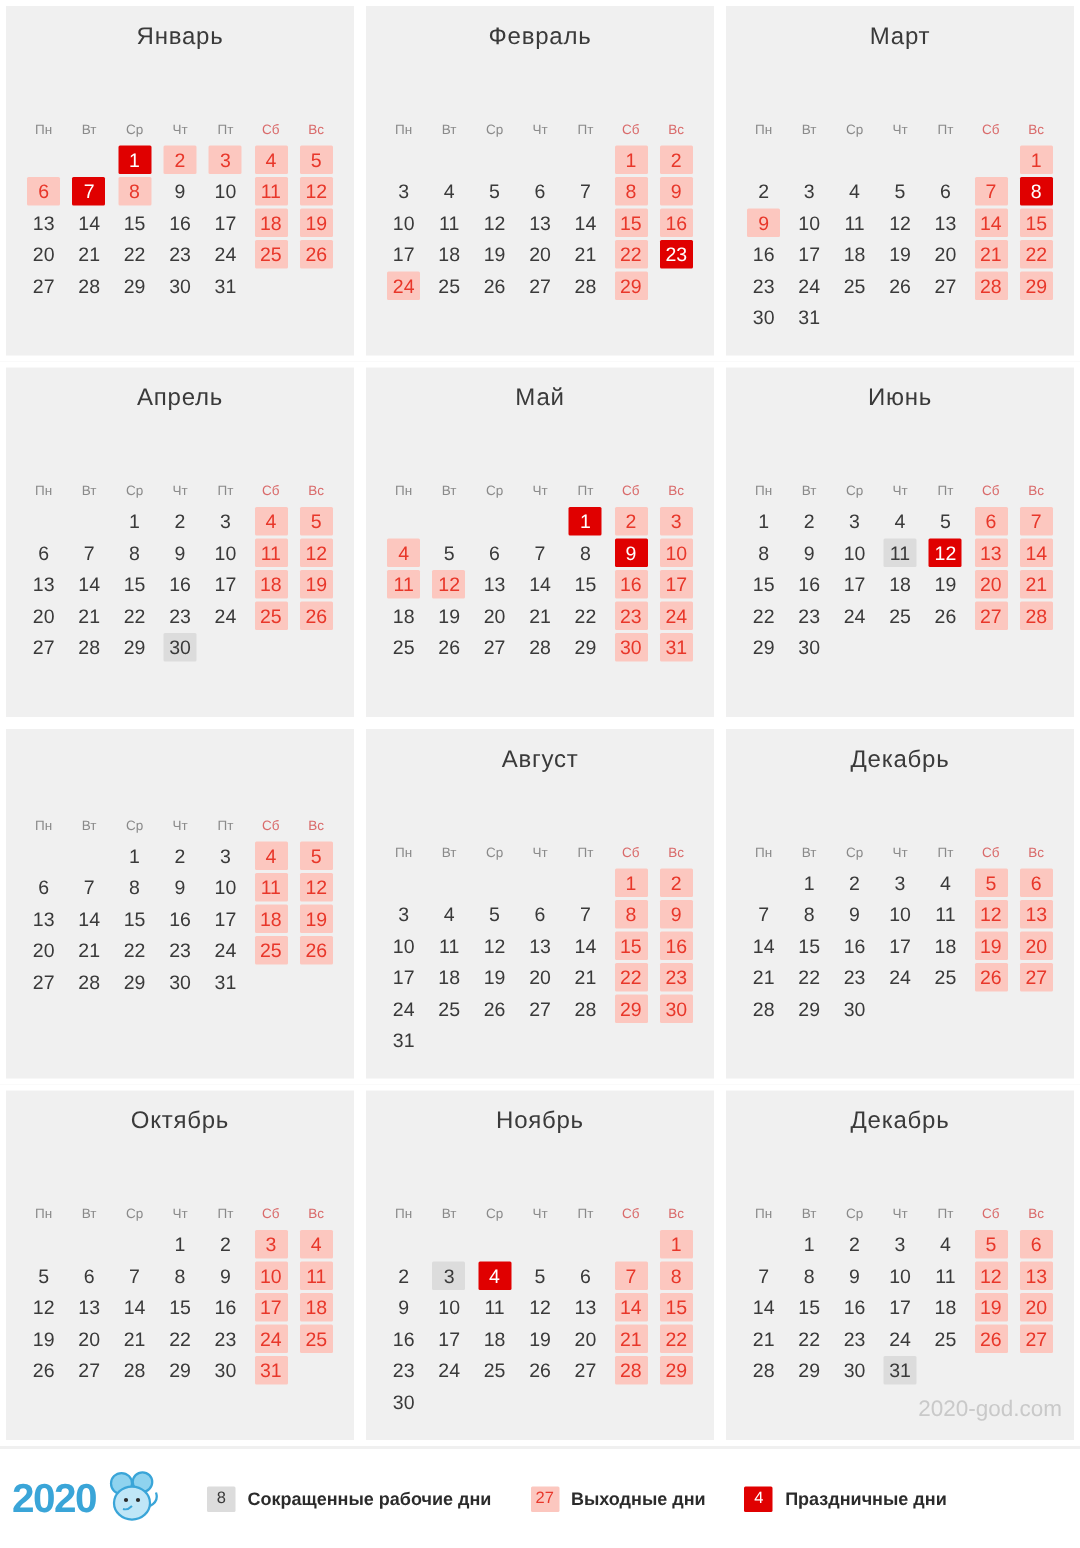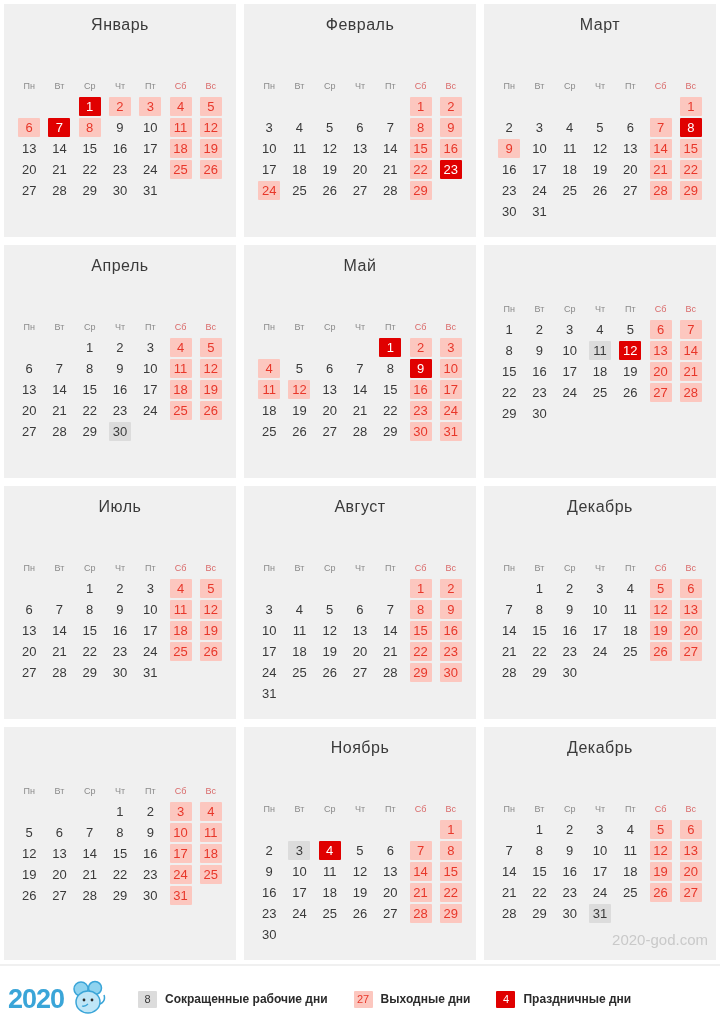--- a/index.html
+++ b/index.html
@@ -774,20 +774,21 @@
                 <span class="cell wkd">30</span>
               </td>
               <td>
                 <span class="cell wkd">31</span>
               </td>
             </tr>
           </tbody>
         </table>
       </div>
       <div class="month-card">
+        <div class="month-title">Июнь</div>
         <table class="month-table">
           <thead>
             <tr>
               <th>Пн</th>
               <th>Вт</th>
               <th>Ср</th>
               <th>Чт</th>
               <th>Пт</th>
               <th class="wk">Сб</th>
               <th class="wk">Вс</th>
@@ -896,21 +897,20 @@
               <td></td>
               <td></td>
               <td></td>
               <td></td>
               <td></td>
             </tr>
           </tbody>
         </table>
       </div>
       <div class="month-card">
-        <div class="month-title">Июль</div>
         <table class="month-table">
           <thead>
             <tr>
               <th>Пн</th>
               <th>Вт</th>
               <th>Ср</th>
               <th>Чт</th>
               <th>Пт</th>
               <th class="wk">Сб</th>
               <th class="wk">Вс</th>
@@ -1278,20 +1278,21 @@
               </td>
               <td></td>
               <td></td>
               <td></td>
               <td></td>
             </tr>
           </tbody>
         </table>
       </div>
       <div class="month-card">
+        <div class="month-title">Октябрь</div>
         <table class="month-table">
           <thead>
             <tr>
               <th>Пн</th>
               <th>Вт</th>
               <th>Ср</th>
               <th>Чт</th>
               <th>Пт</th>
               <th class="wk">Сб</th>
               <th class="wk">Вс</th>

